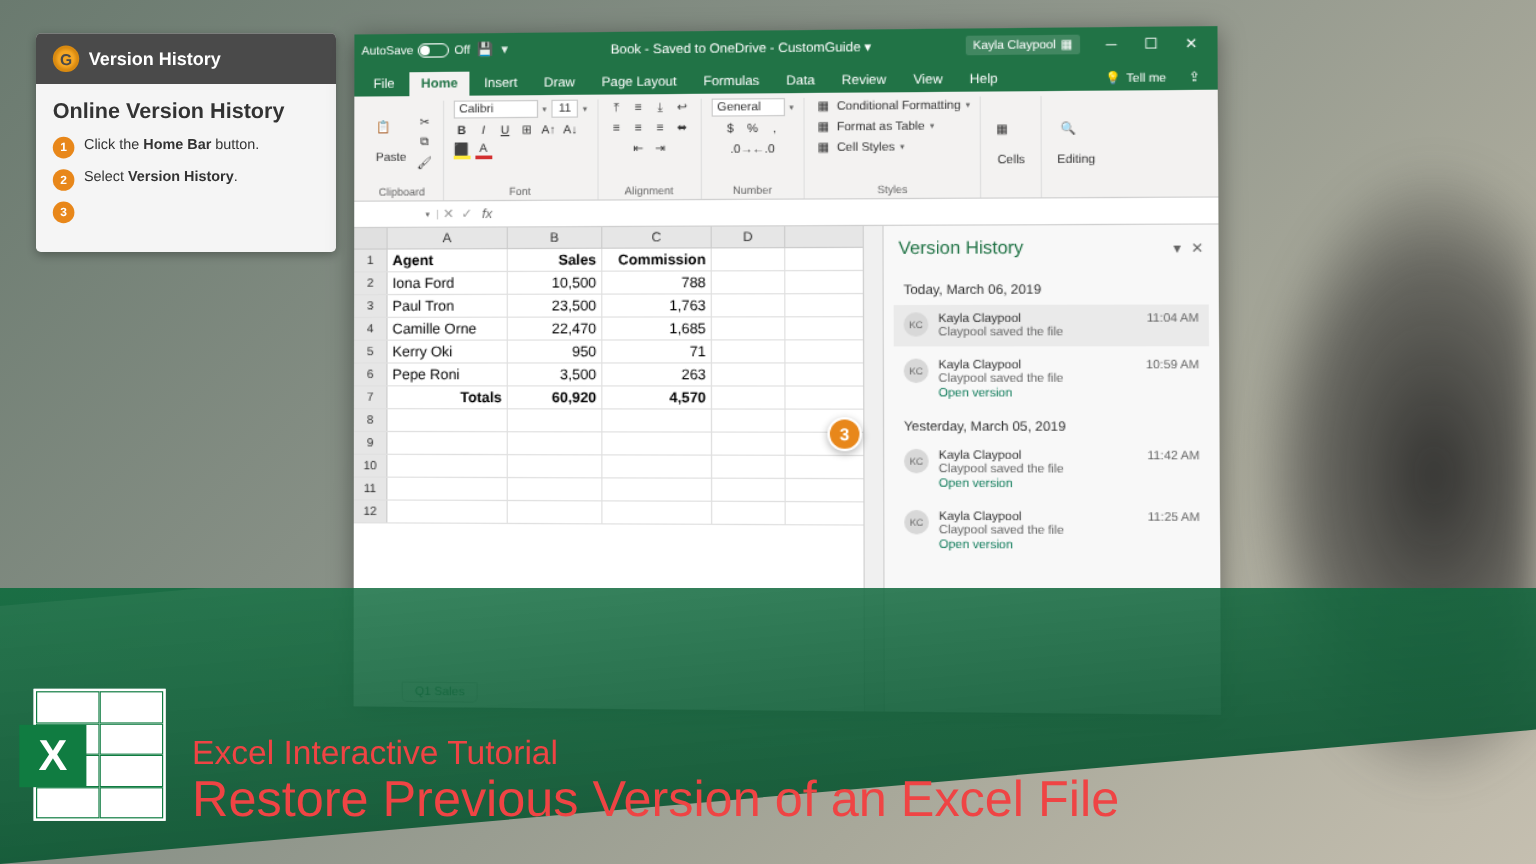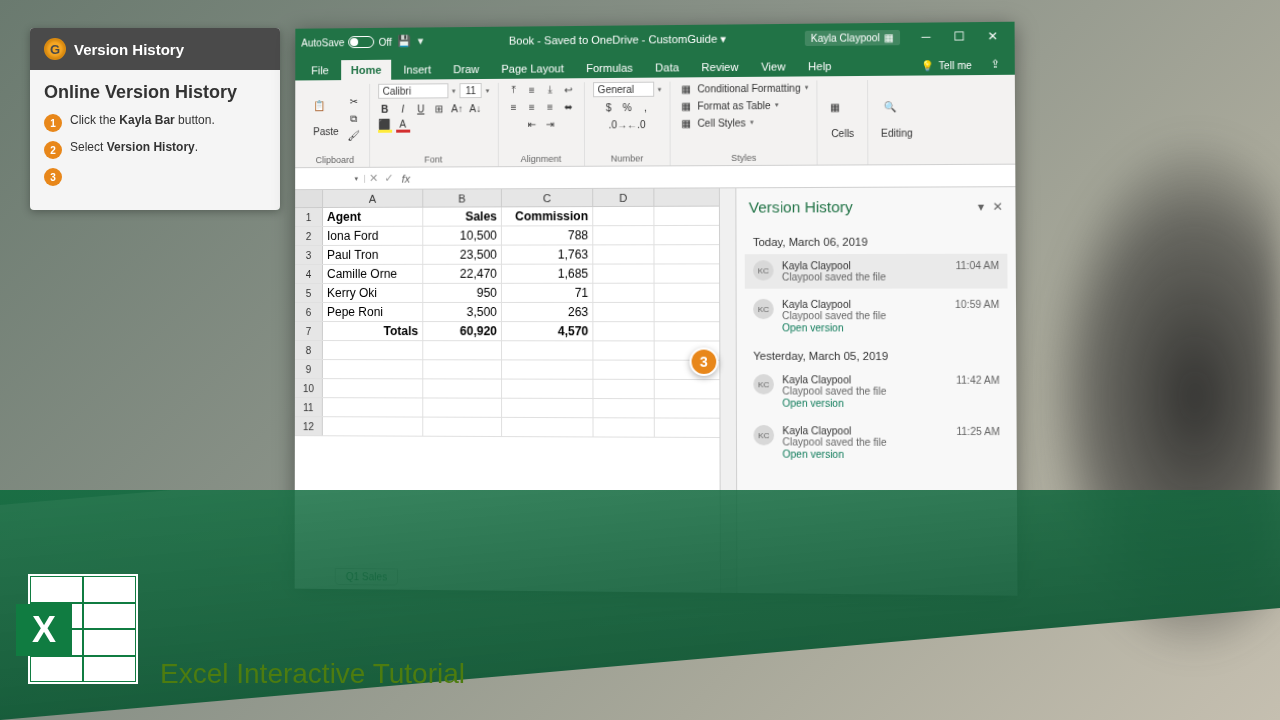--- a/index.html
+++ b/index.html
@@ -93,21 +93,21 @@
 .callout-3 { position: absolute; width: 28px; height: 28px; border-radius: 50%; background: #e8871a; border: 2px solid #fff; color: #fff; font-weight: bold; font-size: 14px; display: flex; align-items: center; justify-content: center; box-shadow: 0 2px 6px rgba(0,0,0,0.3); z-index: 50; }
 
 
 .banner-wrap { position: absolute; bottom: 0; left: 0; width: 100%; height: 230px; overflow: hidden; }
 .banner-bg { position: absolute; bottom: 0; left: 0; width: 140%; height: 230px; background: linear-gradient(to bottom, rgba(24,115,70,0.85) 0%, rgba(18,90,55,0.95) 100%); transform: skewY(-5deg); transform-origin: bottom left; }
 .banner-darkline { position: absolute; bottom: 215px; left: 0; width: 140%; height: 22px; background: rgba(10,60,35,0.7); transform: skewY(-5deg); transform-origin: bottom left; }
 .excel-logo { position: absolute; left: 28px; bottom: 36px; width: 110px; height: 110px; }
 .excel-logo-box { width: 100%; height: 100%; background: #fff; display: grid; grid-template-columns: 1fr 1fr; grid-template-rows: 1fr 1fr 1fr 1fr; border: 2px solid #fff; }
 .excel-logo-box div { border: 1px solid #107c41; background: #fff; }
 .excel-logo-x { position: absolute; left: -12px; top: 30px; width: 56px; height: 52px; background: #107c41; color: #fff; font-size: 36px; font-weight: bold; display: flex; align-items: center; justify-content: center; }
-.banner-text { position: absolute; left: 160px; bottom: 30px; color: #4d7c0f; }
+.banner-text { position: absolute; left: 160px; bottom: 30px; color: #ef4444; }
 .banner-line1 { font-size: 28px; font-weight: 300; }
 .banner-line2 { font-size: 42px; font-weight: 300; margin-top: -2px; }
 
 
 .person { position: absolute; right: 0; top: 0; width: 340px; height: 720px; background: radial-gradient(ellipse 200px 350px at 75% 55%, rgba(30,30,30,0.85) 0%, rgba(40,40,40,0.5) 50%, transparent 75%); filter: blur(14px); z-index: -1; }
 
 
 .sheettabs { position: absolute; bottom: 4px; left: 40px; display: flex; align-items: center; gap: 4px; }
 .sheettab { background: #fff; border: 1px solid #ccc; padding: 2px 10px; font-size: 10px; color: #217346; border-radius: 0 0 4px 4px; }
 </style>
@@ -119,21 +119,21 @@
 <div class="tutorial-sidebar">
   <div class="tutorial-header">
     <div class="logo">G</div>
     <div class="tutorial-header-title">Version History</div>
   </div>
   <div class="tutorial-body">
     <div class="tutorial-subtitle">Online Version History</div>
     <div id="steps">
         <div class="step">
           <div class="step-num">1</div>
-          <div class="step-text">Click the <b>Kayla Bar</b> button.</div>
+          <div class="step-text">Click the <b>Home Bar</b> button.</div>
         </div>
         <div class="step">
           <div class="step-num">2</div>
           <div class="step-text">Select <b>Version History</b>.</div>
         </div>
         <div class="step">
           <div class="step-num">3</div>
         </div>
       </div>
   </div>
@@ -487,14 +487,15 @@
         <div></div>
         <div></div>
         <div></div>
         <div></div>
         <div></div>
       </div>
     <div class="excel-logo-x">X</div>
   </div>
   <div class="banner-text">
     <div class="banner-line1">Excel Interactive Tutorial</div>
+    <div class="banner-line2">Restore Previous Version of an Excel File</div>
   </div>
 </div>
 
 </body></html>

